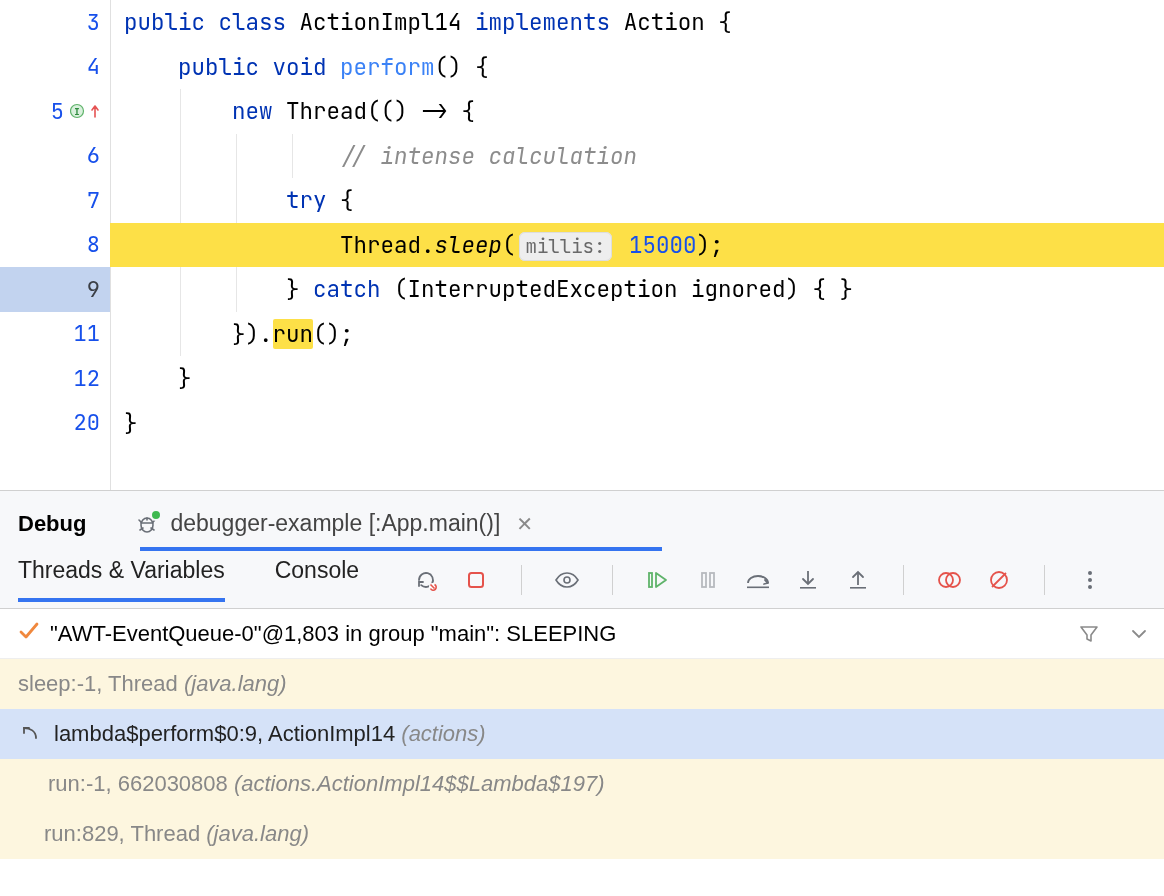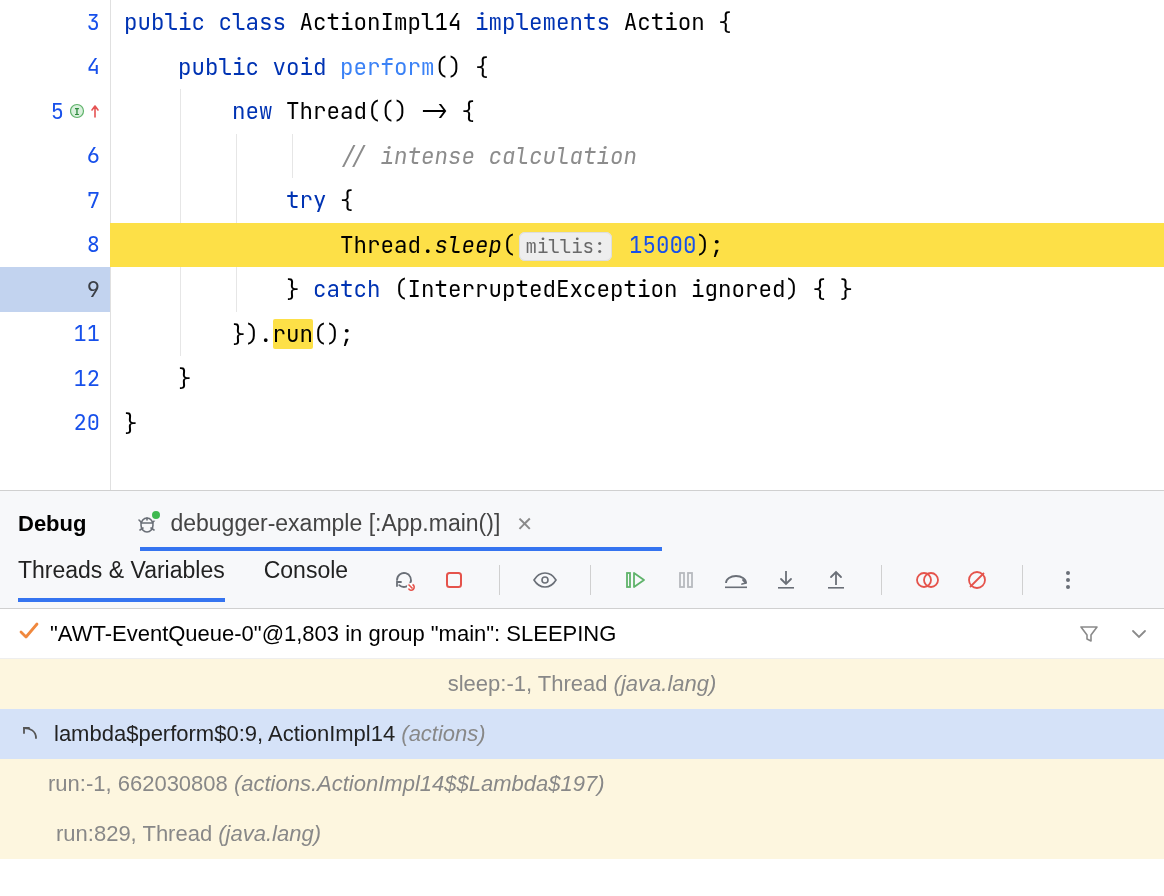--- a/index.html
+++ b/index.html
@@ -24,21 +24,21 @@
   .num{color:#1750eb;}
   .warn{background:#fde047;border-radius:2px;margin-top:17px;}
   .hint{background:#eee;border:1px solid #ddd;border-radius:6px;padding:1px 6px;color:#696969;font-size:19px;margin:0 3px;}
   .divider{height:1px;background:#d0d0d0;}
   .debug-hdr{height:60px;display:flex;align-items:flex-end;padding:0 18px;position:relative; background:#f7f8fa;}
   .debug-title{font-weight:700;font-size:22px;margin-right:42px;margin-bottom:14px;}
   .tab{display:flex;align-items:center;gap:10px;margin-bottom:10px;position:relative;padding:4px 6px;}
   .tab-label{font-size:23px;color:#444;}
   .tab-underline{position:absolute;left:140px;right:0;bottom:0;height:4px;background:#3574f0;width:522px;}
   .tab-close{color:#8a8a8a;font-size:20px;margin-left:6px;}
-  .toolbar{height:58px;display:flex;align-items:center;padding:0 18px;gap:1px;background:#f7f8fa;border-bottom:1px solid #d0d0d0;position:relative;}
+  .toolbar{height:58px;display:flex;align-items:center;padding:0 18px;gap:12px;background:#f7f8fa;border-bottom:1px solid #d0d0d0;position:relative;}
   .tbtab{font-size:23px;color:#222;margin-right:38px;padding-bottom:14px;border-bottom:4px solid transparent;}
   .tbtab.active{border-bottom-color:#3574f0;font-weight:500;}
   .tb-icons{display:flex;align-items:center;gap:24px;margin-left:4px;}
   .ic{width:26px;height:26px;display:flex;align-items:center;justify-content:center;color:#5a5f66;}
   .ic svg{display:block;}
   .sep{width:1px;height:30px;background:#d0d0d0;margin:0 8px;}
   .frames{}
   .fr-row{height:50px;display:flex;align-items:center;font-size:22px;padding:0 18px;gap:10px;}
   .fr-row.header{background:#fff;padding-right:12px; border-bottom:1px solid #eee;}
   .fr-row.odd{background:#fdf6df;color:#888;}
@@ -234,34 +234,34 @@
           </svg>
         </span>
       <span class="ic">
           <svg width="20" height="20" viewBox="0 0 20 20">
             <path d="M4 7l6 6 6-6" fill="none" stroke="#8a8a8a" stroke-width="1.8" stroke-linecap="round"></path>
           </svg>
         </span>
     </span>
   </div>
 
-  <div class="fr-row odd" style="text-align:center;">
+  <div class="fr-row odd" style="">
     <span class="fr-text"><span>sleep:-1, Thread </span><span class="loc">(java.lang)</span></span>
   </div>
 
   <div class="fr-row sel">
     <span class="ic">
         <svg width="22" height="22" viewBox="0 0 22 22">
           <path d="M9 5H4v5" fill="none" stroke="#555" stroke-width="1.8" stroke-linecap="round"></path>
           <path d="M4 5c6 0 12 3 12 10" fill="none" stroke="#555" stroke-width="1.8" stroke-linecap="round"></path>
         </svg>
       </span>
     <span class="fr-text"><span>lambda$perform$0:9, ActionImpl14 </span><span class="loc">(actions)</span></span>
   </div>
 
   <div class="fr-row odd" style="padding-left:48px;">
     <span class="fr-text"><span>run:-1, 662030808 </span><span class="loc">(actions.ActionImpl14$$Lambda$197)</span></span>
   </div>
 
-  <div class="fr-row odd" style="padding-left:56px;">
+  <div class="fr-row odd" style="padding-left:44px;">
     <span class="fr-text"><span>run:829, Thread </span><span class="loc">(java.lang)</span></span>
   </div>
 </div>
 
 </body></html>

